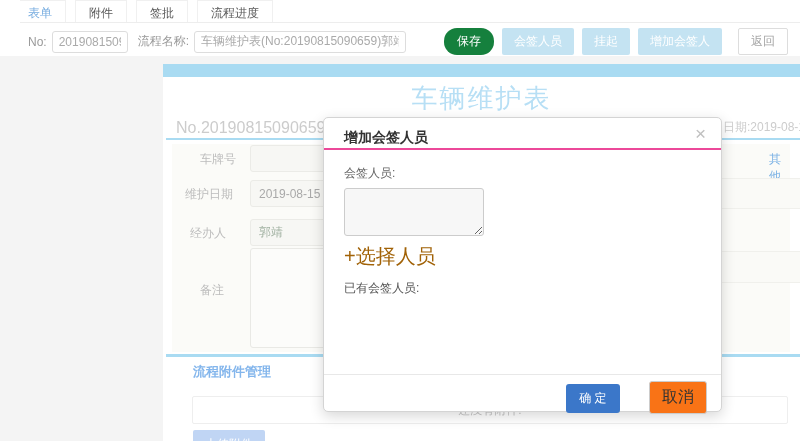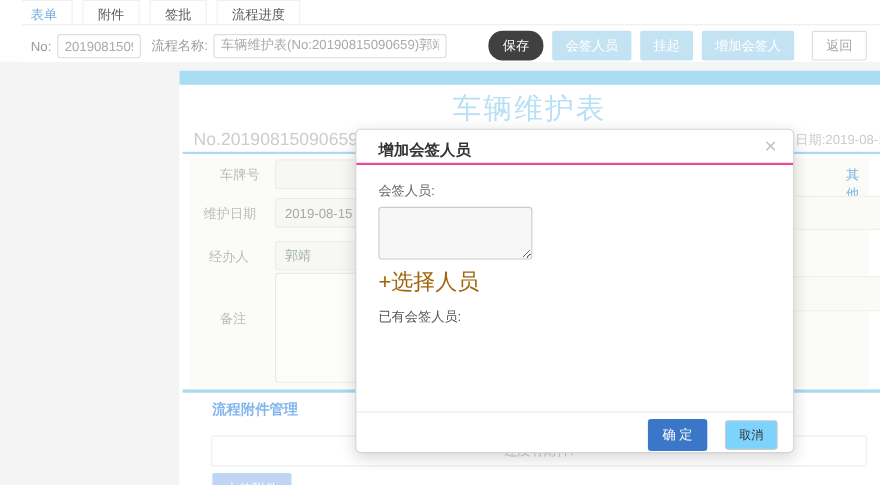--- a/index.html
+++ b/index.html
@@ -12,21 +12,21 @@
   .tab { font-size:12px; color:#5a5a5a; padding:4px 13px 0; border:1px solid #f0f0f0;
          border-bottom:none; margin-right:9px; white-space:nowrap; cursor:pointer; }
   .tab.active { color:#78ade0; border-left:none; padding-left:8px; }
   .toolbar { display:flex; align-items:center; padding:5px 8px 0; font-size:12px; color:#9a9a9a; }
   .tb-input { height:22px; border:1px solid #ddd; border-radius:3px; color:#aaa;
               font-size:12px; padding:0 6px; background:#fff; }
   .no-input { width:76px; margin-left:5px; text-align:center; }
   .name-input { width:212px; margin-left:5px; }
   .tb-label { margin-left:10px; white-space:nowrap; }
   .btn { font-size:12px; border:none; border-radius:2px; cursor:pointer; white-space:nowrap; }
-  .btn-save { margin-left:38px; background:#404040; color:#fff; padding:5px 13px;border-radius:13px; }
+  .btn-save { margin-left:38px; background:#15803d; color:#fff; padding:5px 13px;border-radius:13px; }
   .btn-light { background:#c4e3f2; color:#fff; padding:5px 12px; margin-left:8px; }
   .btn-back { margin-left:16px; background:#fff; border:1px solid #ddd; color:#a5a5a5; padding:4px 12px; }
 
   .page-bg { position:absolute; top:56px; left:0; right:0; bottom:0; background:#f4f4f4; }
 
   
   .panel { position:absolute; left:163px; top:64px; width:637px; height:377px;
            background:#fff; overflow:hidden; z-index:3; }
   .blue-bar { position:absolute; top:0; left:0; right:0; height:13px; background:#a9dbf2; }
   .form-title { position:absolute; top:17px; left:0; right:0; text-align:center;
@@ -63,21 +63,21 @@
   .mb-label { font-size:12px; color:#666; }
   .mb-textarea { display:block; margin-top:6px; width:140px; height:48px; background:#f7f7f7;
                  border:1px solid #ccc; border-radius:3px; resize:both; }
   .select-link { display:inline-block; margin-top:7px; font-size:20px; color:#a16207;
                  text-decoration:none; cursor:pointer; }
   .existing-label { margin-top:10px; font-size:12px; color:#555; }
   .modal-footer { position:absolute; left:0; right:0; bottom:0; height:37px;
                   border-top:1px solid #e8e8e8; text-align:right; padding:6px 14px 0 0; }
   .btn-confirm { background:#3b77c9; color:#fff; font-size:12px; padding:6px 13px;
                  border:none; border-radius:3px; cursor:pointer; }
-  .btn-cancel { background:#7dd3fc; color:#333; font-size:11px; padding:5px 12px; margin-left:12px;
+  .btn-cancel { background:#f97316; color:#333; font-size:16px; padding:5px 12px; margin-left:25px;
                 border:1px solid #ccc; border-radius:3px; cursor:pointer; }
 </style>
 </head>
 <body>
 
 <div class="topbar">
   <div class="tabs">
     <div class="tab active">表单</div>
     <div class="tab">附件</div>
     <div class="tab">签批</div>

